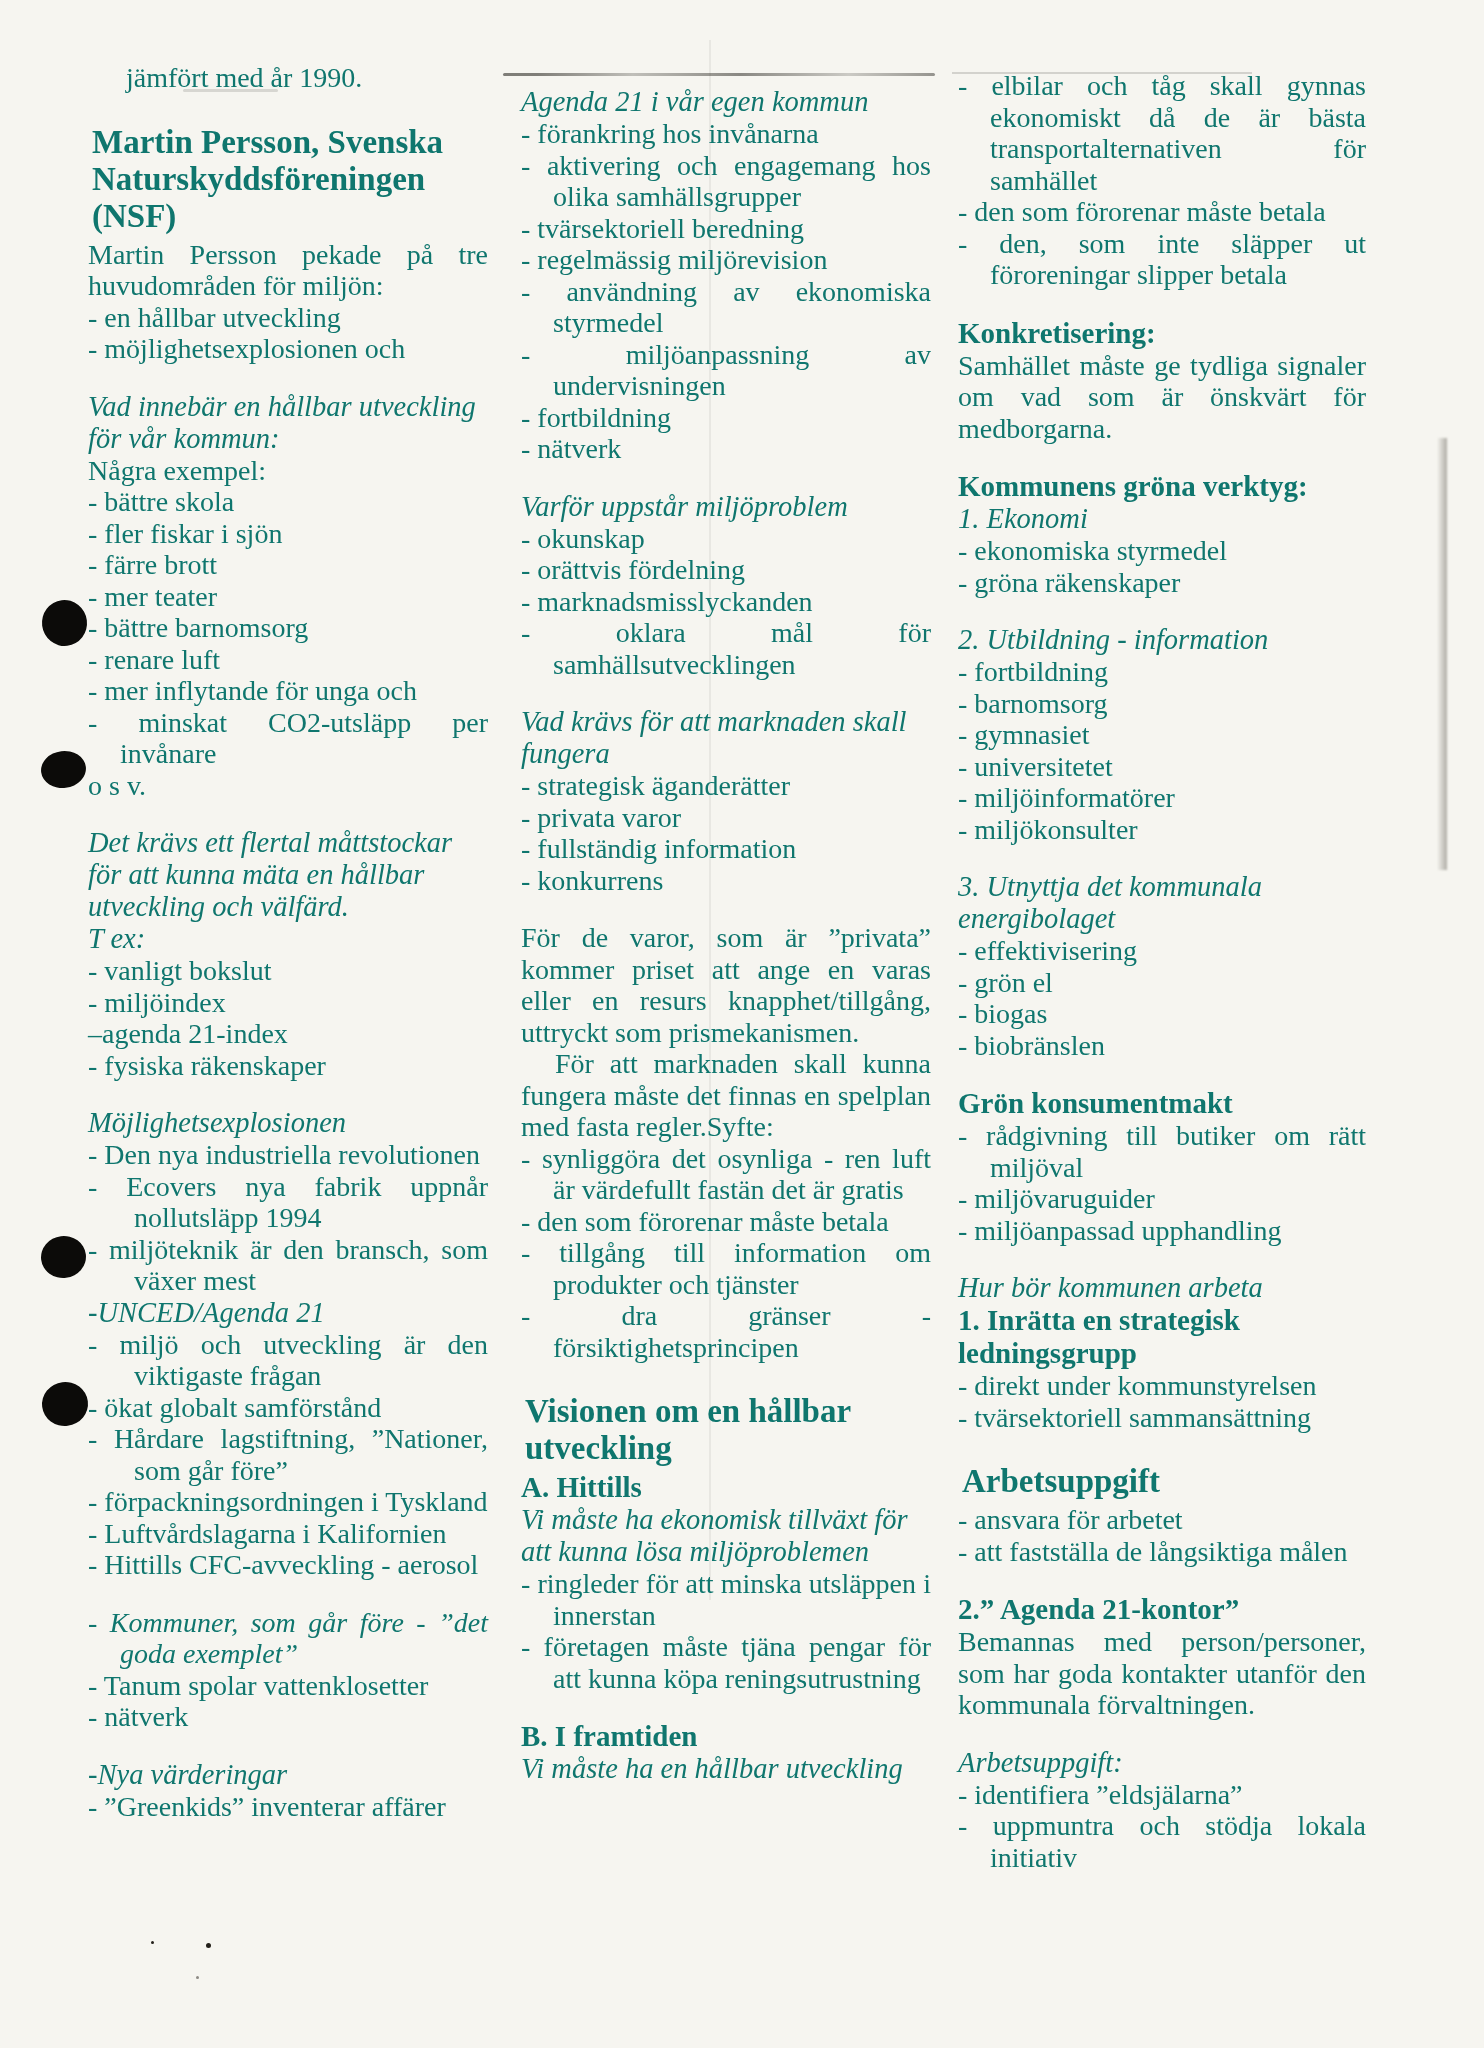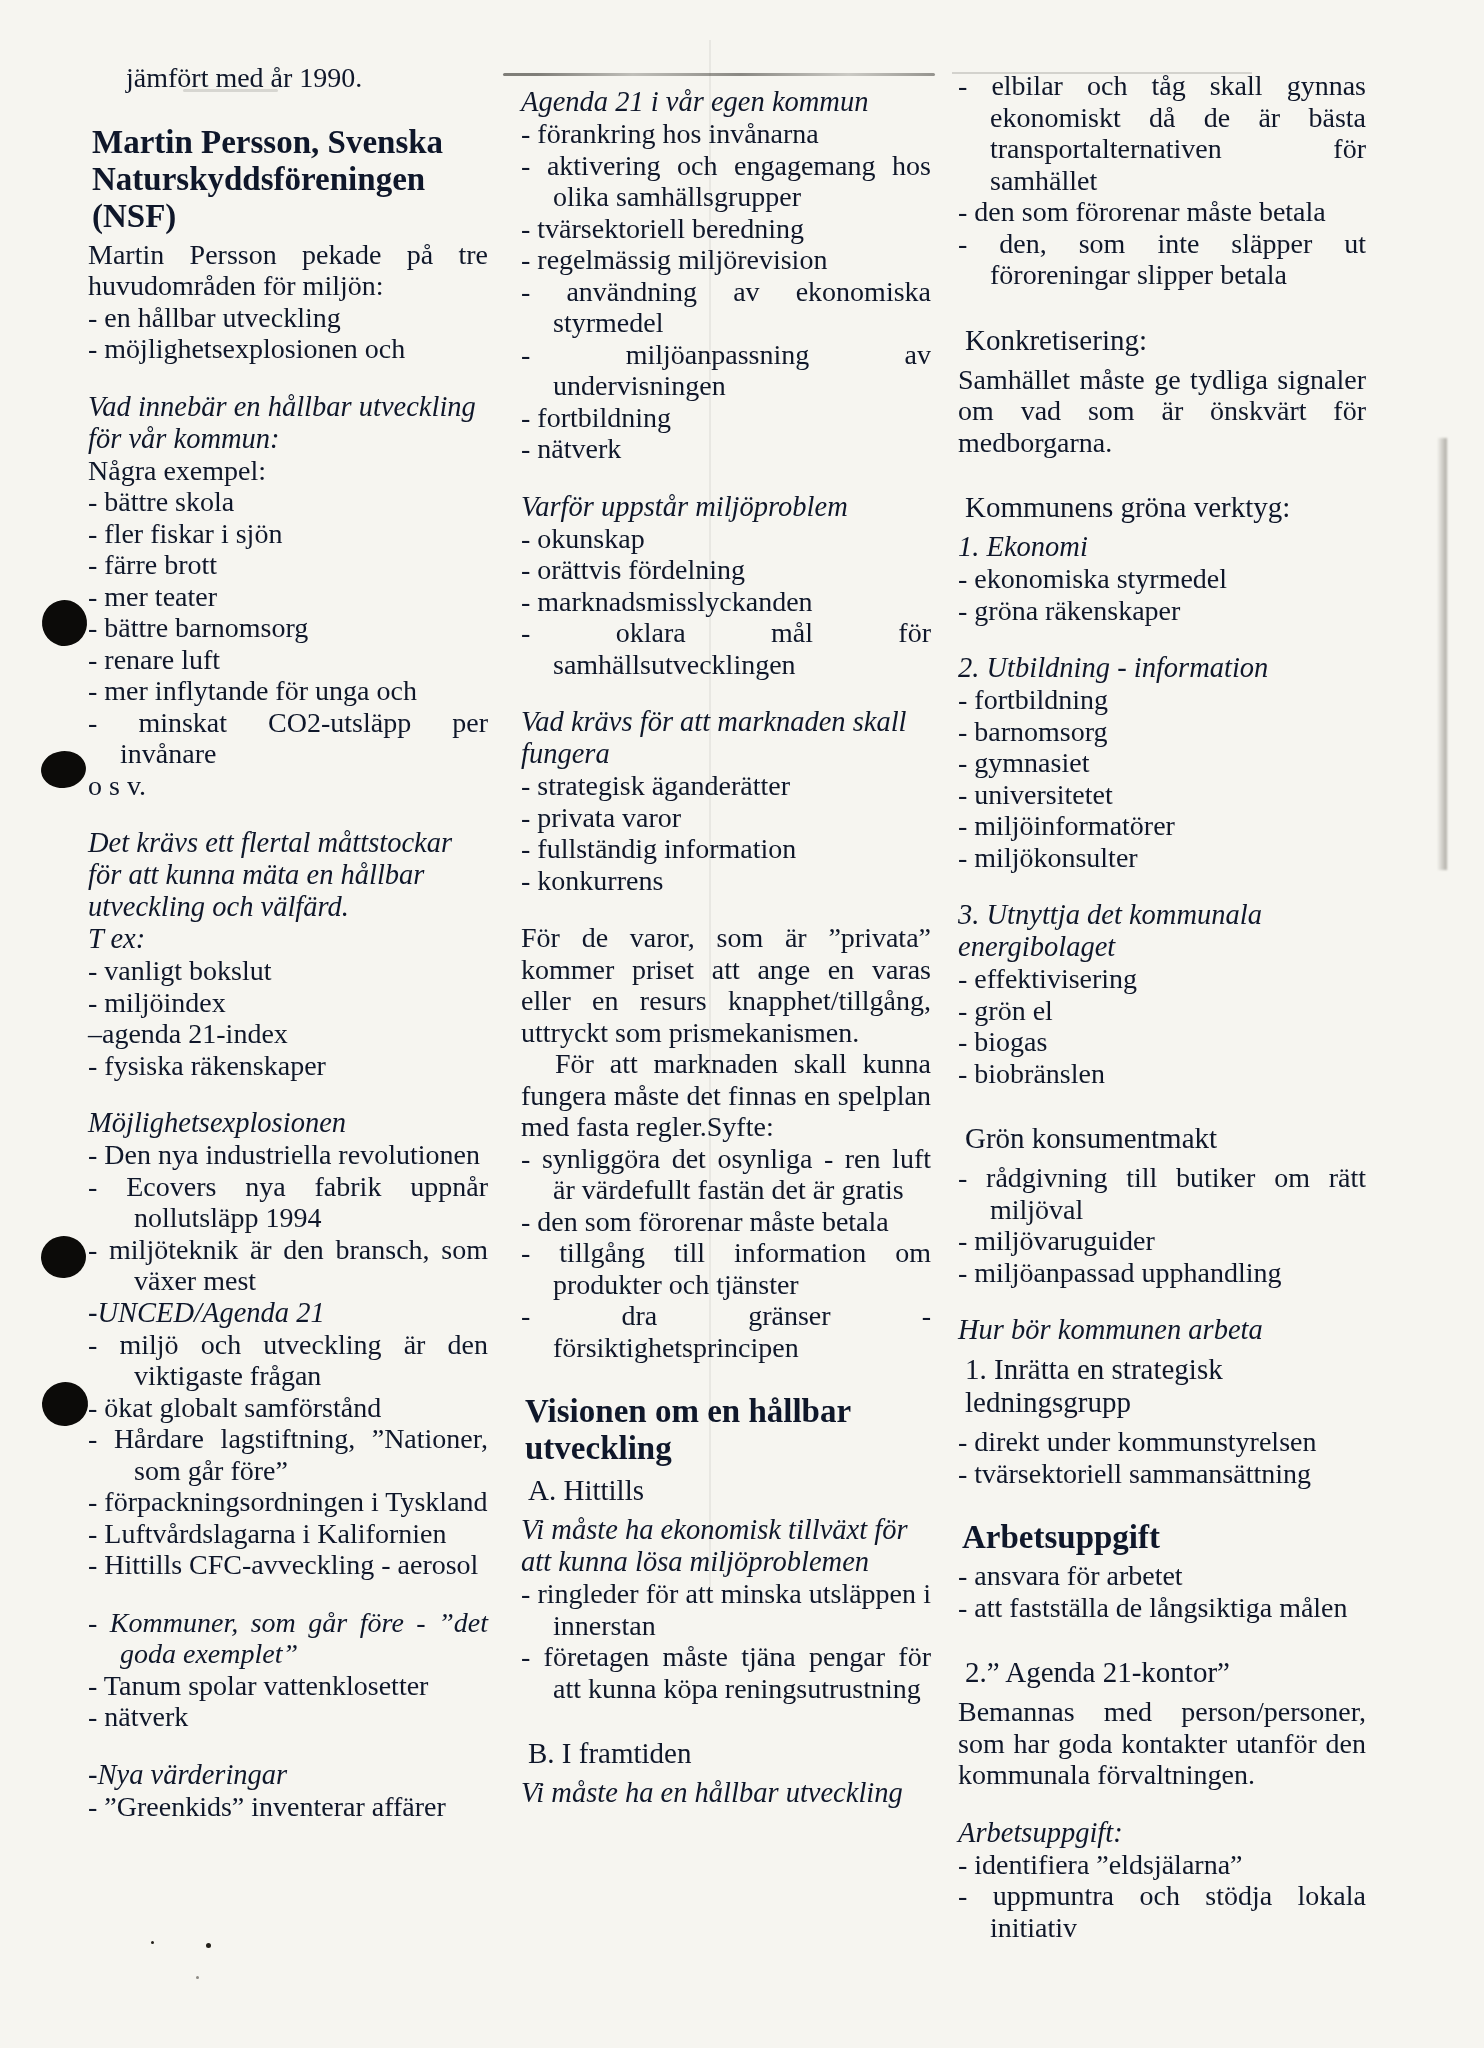--- a/index.html
+++ b/index.html
@@ -2,37 +2,37 @@
 <html lang="sv"><head>
 <meta charset="utf-8">
 <style>
   html,body{margin:0;padding:0;background:#dedcd5;}
   .page{
     position:relative;
     width:1484px;height:2048px;
     background:#f6f5f0;
     overflow:hidden;
     font-family:"Liberation Serif","DejaVu Serif",serif;
-    color:#0f172a;
+    color:#0f766e;
   }
   .col{position:absolute;}
   #col-1{left:88px;  width:400px; top:62px;}
   #col-2{left:521px; width:410px; top:86px;}
   #col-3{left:958px; width:408px; top:70px;}
 
   .p,.li{font-size:28px;line-height:31.5px;text-align:justify;hyphens:auto;}
   .p{margin:0;}
   .tail{padding-left:38px;text-align:left;}
   .pind{text-indent:34px;}
   .li{padding-left:32px;text-indent:-32px;}
   .liw{padding-left:46px;text-indent:-46px;}
   .it{font-style:italic;}
   .ih{font-size:28.5px;line-height:32px;font-style:italic;text-align:left;hyphens:auto;}
   .h1{font-size:33px;line-height:37px;font-weight:bold;margin:4px;hyphens:auto;}
-  .h2{font-size:29px;line-height:33px;font-weight:normal;margin:7px;hyphens:auto;}
+  .h2{font-size:29px;line-height:33px;font-weight:bold;margin:0;hyphens:auto;}
   .gap{height:26px;}
 
   
   .punch{
     position:absolute;background:#0c0b09;border-radius:50%;
     transform:rotate(-7deg);
   }
   #punch-1{left:42px;top:600px;width:45px;height:46px;}
   #punch-2{left:41px;top:751px;width:45px;height:37px;}
   #punch-3{left:41px;top:1236px;width:45px;height:42px;}

